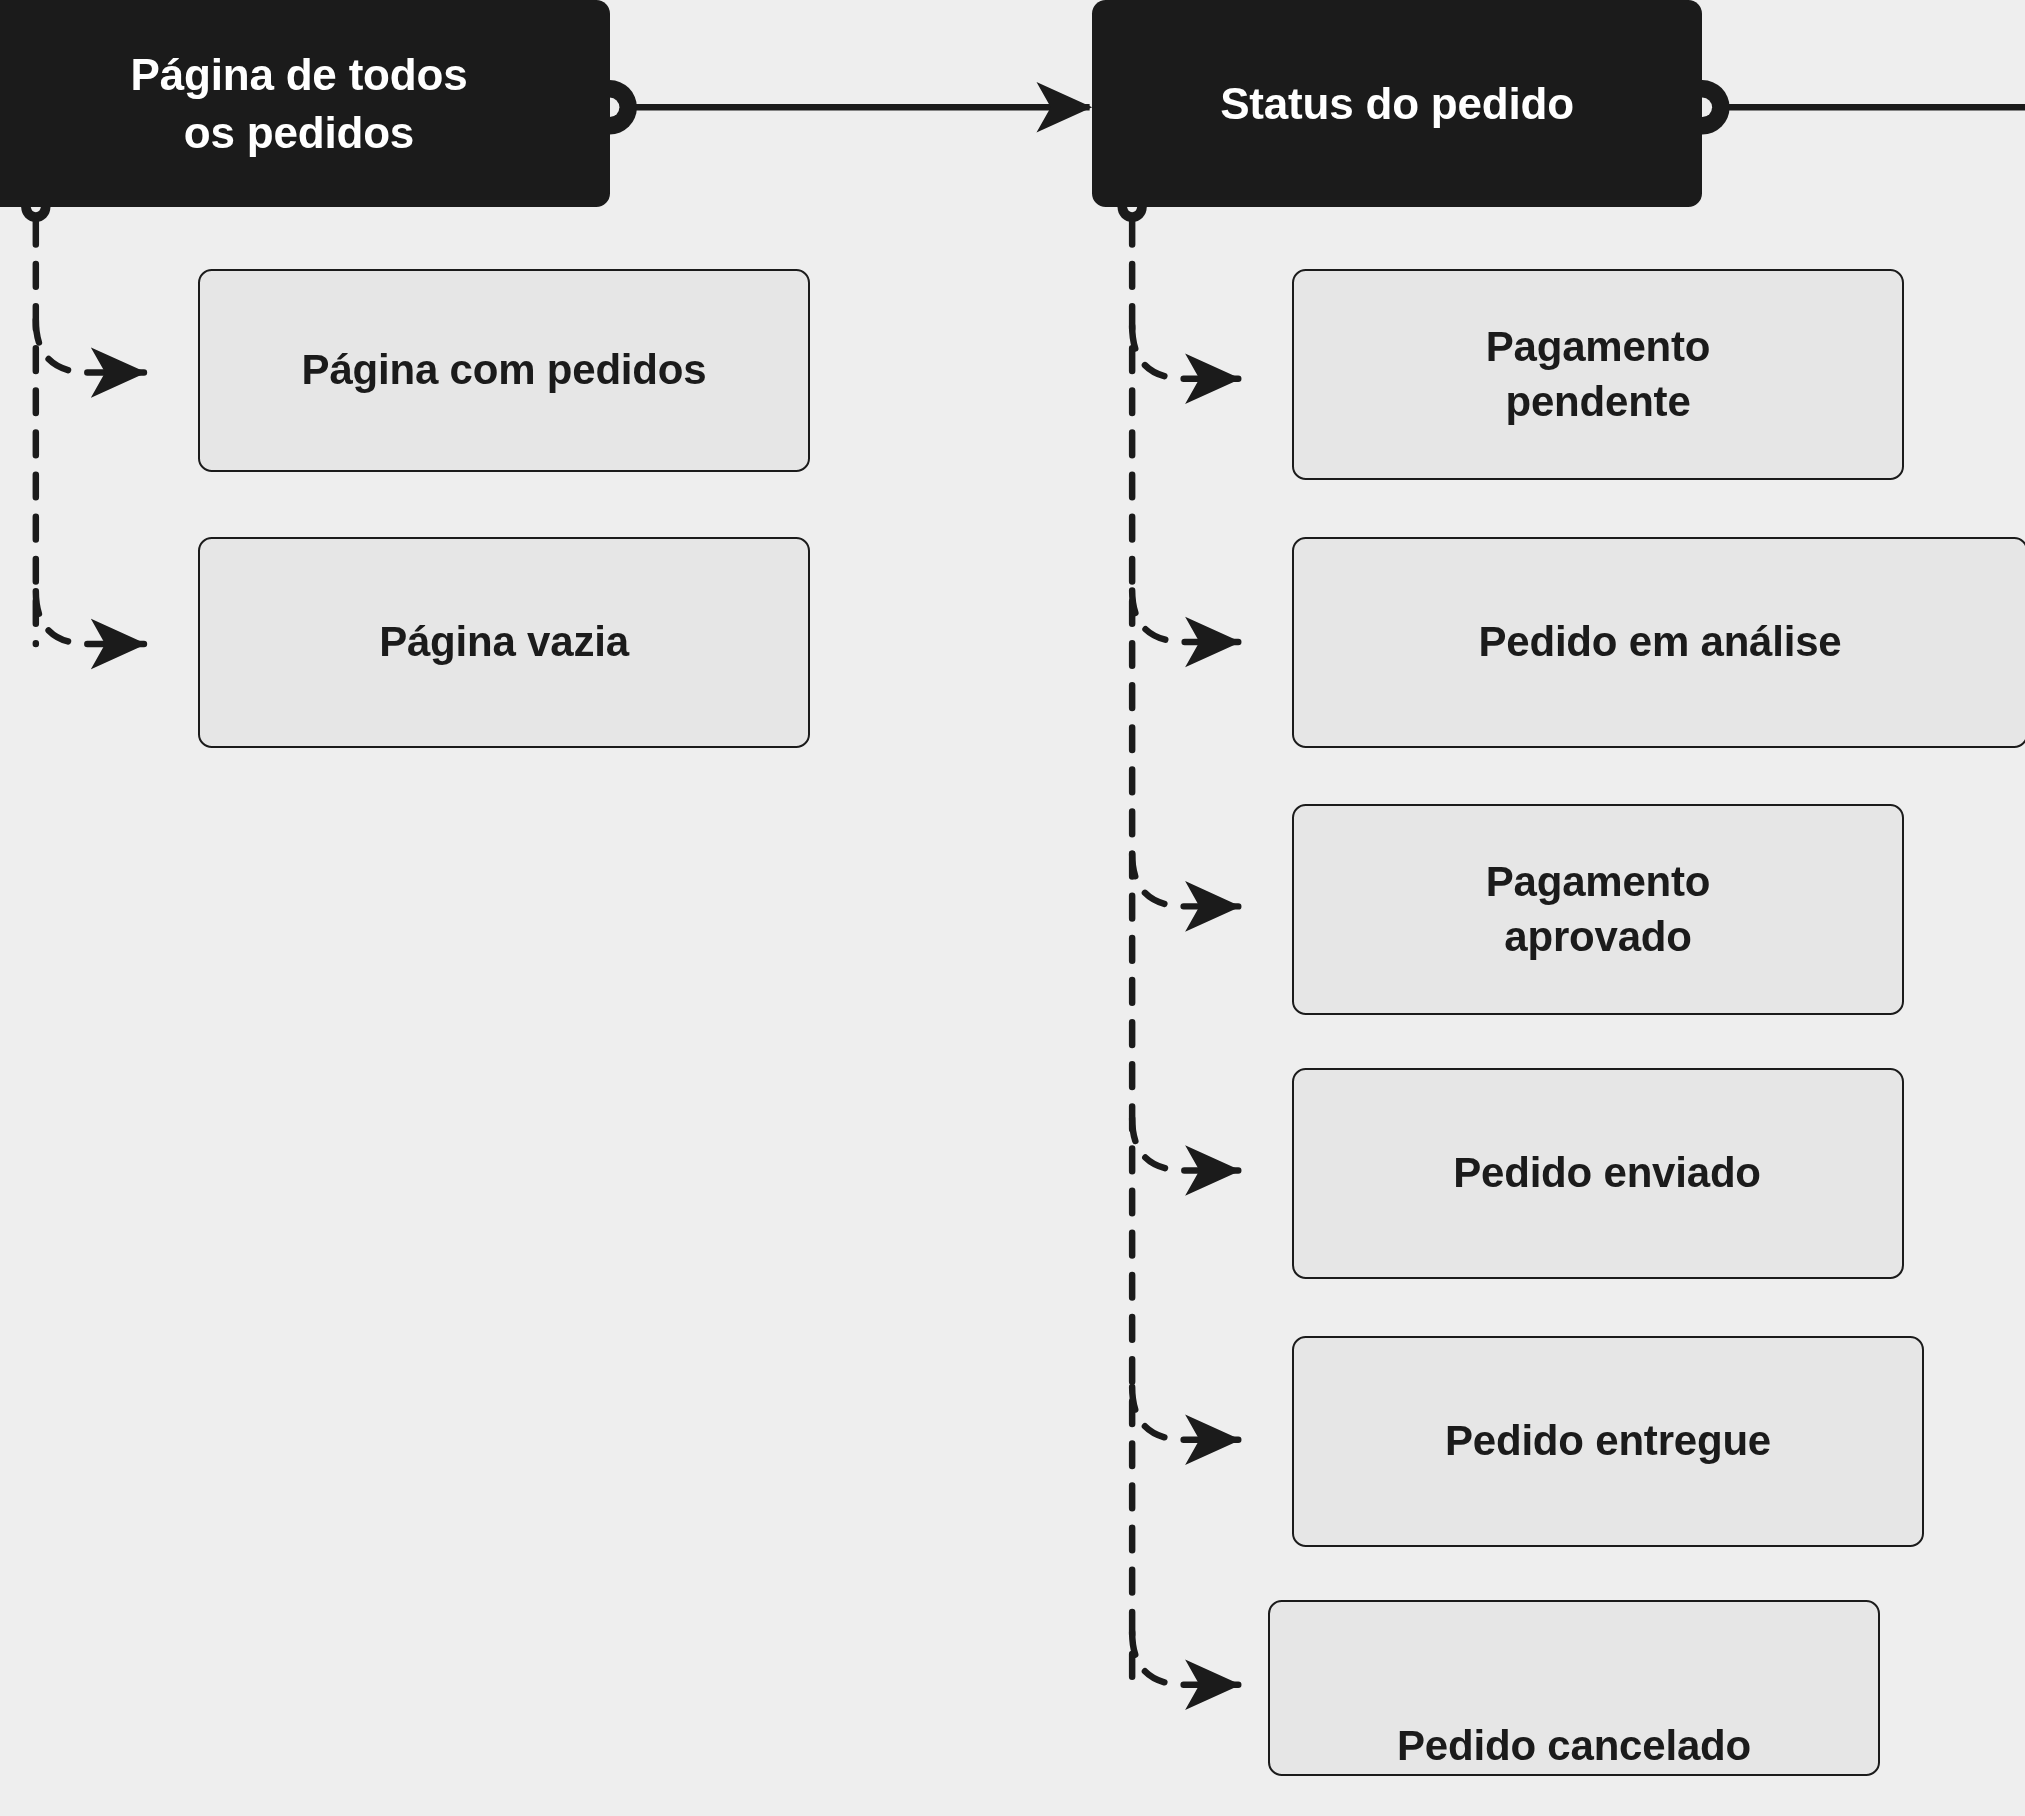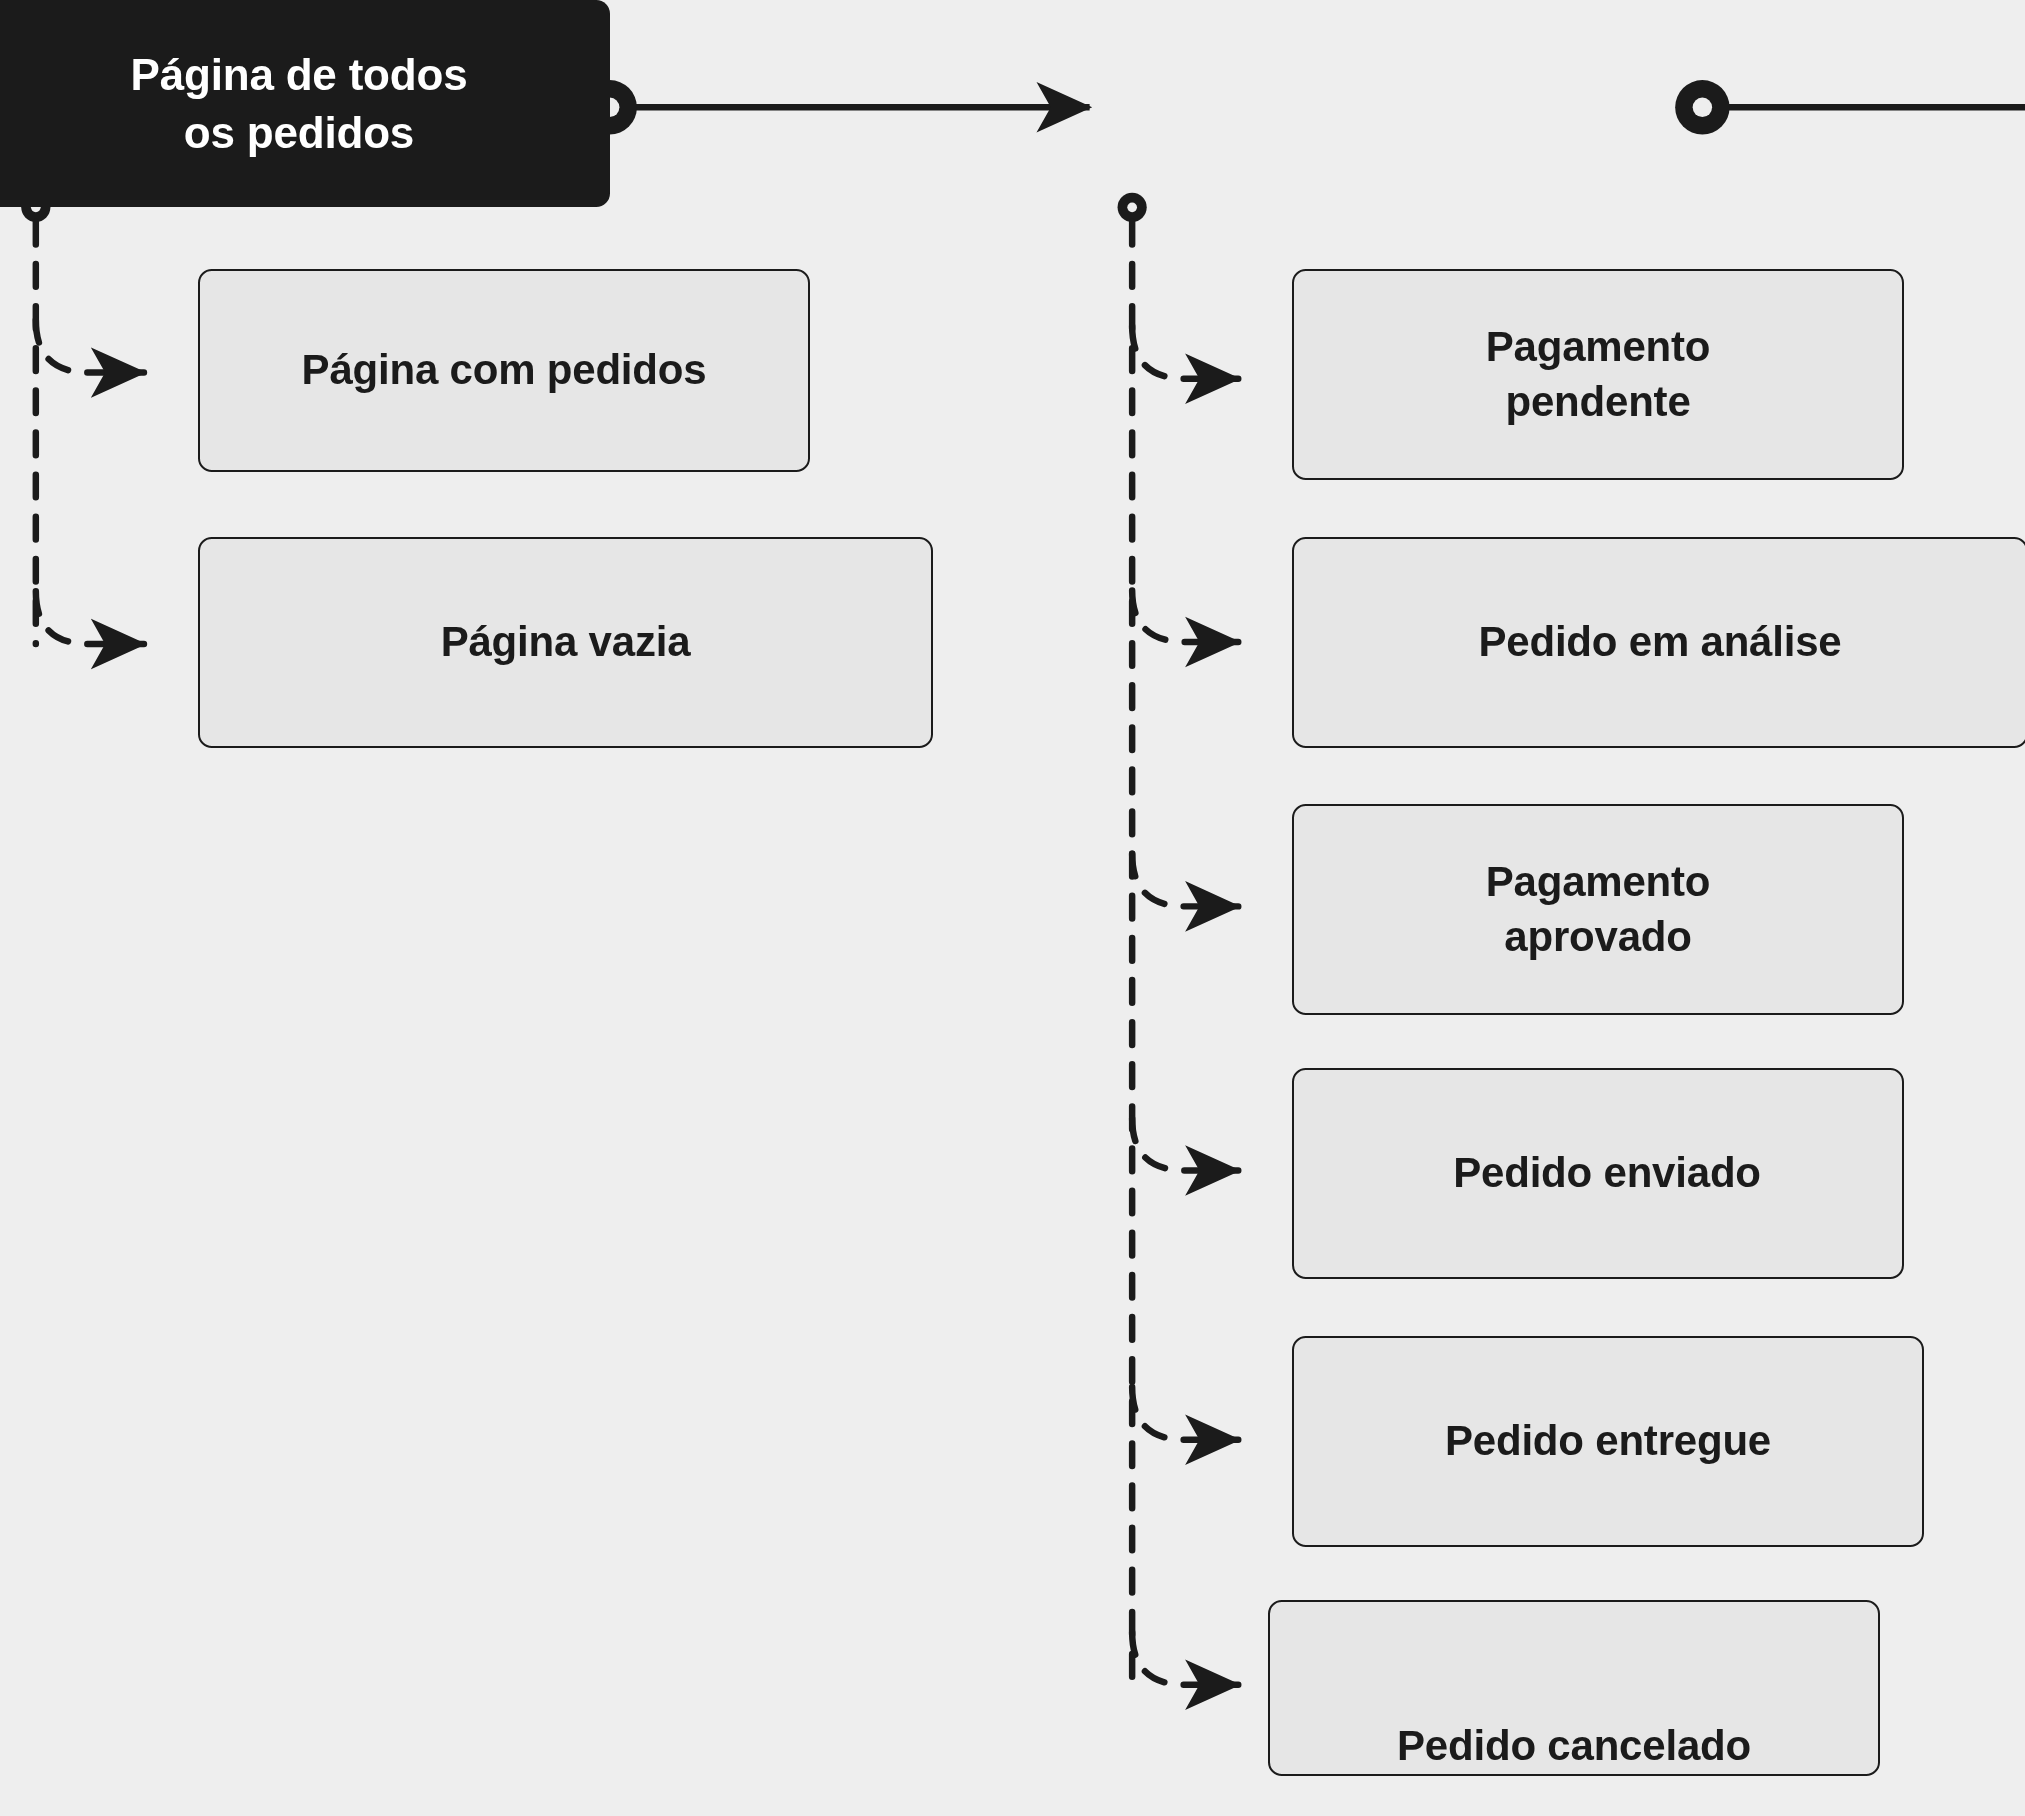--- a/index.html
+++ b/index.html
@@ -87,26 +87,29 @@
     <path d="M2795,2762 Q2795,2890 2925,2890 L3057,2890" stroke="#1b1b1b" stroke-width="16" fill="none" stroke-dasharray="56 48" stroke-linecap="round" marker-end="url(#arrowFilled)"></path>
     <path d="M2795,3425 Q2795,3555 2925,3555 L3057,3555" stroke="#1b1b1b" stroke-width="16" fill="none" stroke-dasharray="56 48" stroke-linecap="round" marker-end="url(#arrowFilled)"></path>
     <path d="M2795,4030 Q2795,4160 2925,4160 L3057,4160" stroke="#1b1b1b" stroke-width="16" fill="none" stroke-dasharray="56 48" stroke-linecap="round" marker-end="url(#arrowFilled)"></path>
   </svg>
 
   <div class="node primary" style="left:-12px;top:0px;width:622px;height:207px;">
     <span class="label">Página de todos
 os pedidos</span>
   </div>
 
+  <div class="node primary" style="left:1092px;top:0px;width:610px;height:207px;">
+    <span class="label">Status do pedido</span>
+  </div>
 
   <div class="node secondary" style="left:150px;top:269px;width:612px;height:203px;">
     <span class="label">Página com pedidos</span>
   </div>
 
-  <div class="node secondary" style="left:150px;top:537px;width:735px;height:211px;">
+  <div class="node secondary" style="left:150px;top:537px;width:612px;height:211px;">
     <span class="label">Página vazia</span>
   </div>
 
   <div class="node secondary" style="left:1244px;top:269px;width:612px;height:211px;">
     <span class="label">Pagamento
 pendente</span>
   </div>
 
   <div class="node secondary" style="left:1244px;top:537px;width:736px;height:211px;">
     <span class="label">Pedido em análise</span>

